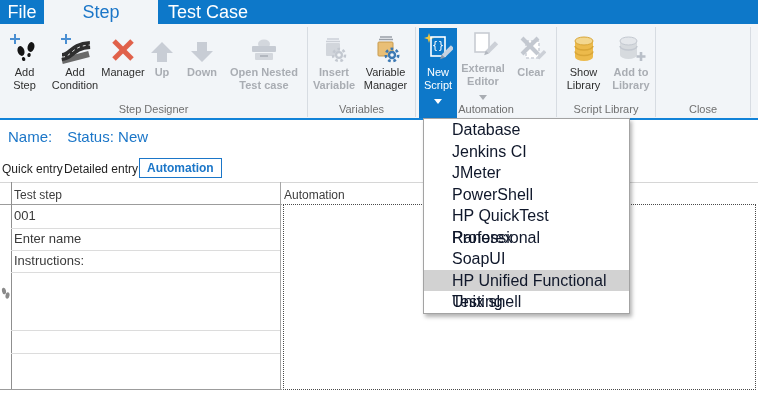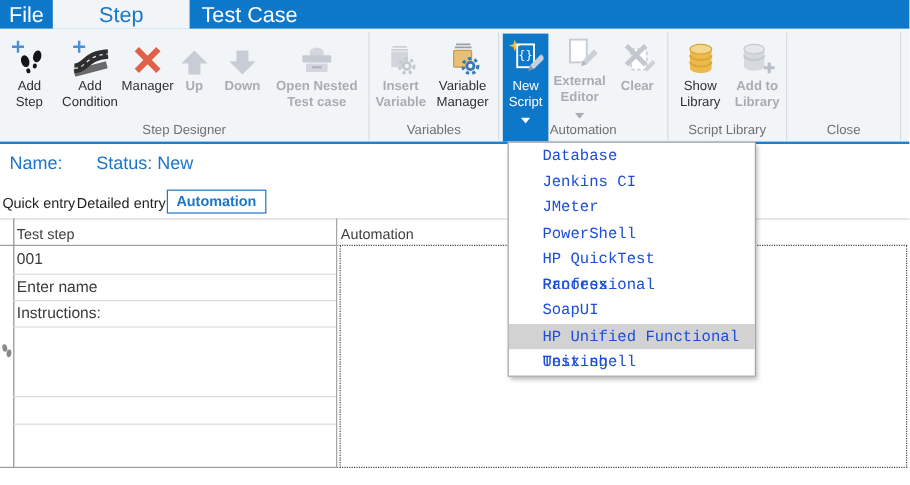--- a/index.html
+++ b/index.html
@@ -21,37 +21,37 @@
   .ric{height:36px;display:flex;align-items:flex-end;justify-content:center;}
   .rlabel{white-space:pre-line;line-height:12.5px;margin-top:2px;}
   .disabled{color:#a9adb3;font-weight:bold;}
   .primary{background:#0d78c9;color:#fff;top:4px;height:90px;}
   .chev{margin-top:3px;}
   .gsep{position:absolute;top:3px;height:90px;width:1px;background:#d7dce2;}
   .glabel{position:absolute;top:79px;height:14px;font-size:11px;color:#707070;text-align:center;}
 
   
   .namerow{position:absolute;left:8px;top:128px;font-size:15px;color:#1b76c8;}
-  .statuslbl{margin-left:28px;}
+  .statuslbl{margin-left:15px;}
   .etab{position:absolute;top:162px;font-size:12px;color:#1f1f1f;cursor:default;}
   .etab-active{position:absolute;left:139px;top:158px;border:1px solid #1b76c8;background:#fff;
                padding:2px 7px;font-size:12px;font-weight:bold;color:#1b76c8;cursor:default;}
 
   
   .hline,.vline{position:absolute;}
   .thead-txt{position:absolute;top:188px;font-size:12px;color:#3d3d3d;}
   .cell-txt{position:absolute;left:14px;font-size:13px;color:#3a3a3a;}
   .selrect{position:absolute;left:283px;top:204px;width:473px;height:186px;
            border:1px dotted #4a4a4a;box-sizing:border-box;}
   .rowind{position:absolute;left:1px;top:286px;}
 
   
   .menu{position:absolute;left:423px;top:118px;width:205px;background:#fff;border:1px solid #a3a3a3;
         box-shadow:2px 3px 4px rgba(0,0,0,.3);z-index:20;}
-  .mitem{height:21.5px;line-height:21.5px;padding-left:28px;font-size:13px;color:#1d4ed8;cursor:default;font-family:Liberation Mono, monospace;}
+  .mitem{height:21.5px;line-height:21.5px;padding-left:28px;font-size:16px;color:#0f172a;cursor:default;}
   .mitem.hl{background:#d2d2d2;}
 </style>
 </head>
 <body>
 
 <div class="app">
 
   <div class="titlebar">
     <div class="ttab ttab-file">File</div>
     <div class="ttab ttab-active">Step Designer</div>

